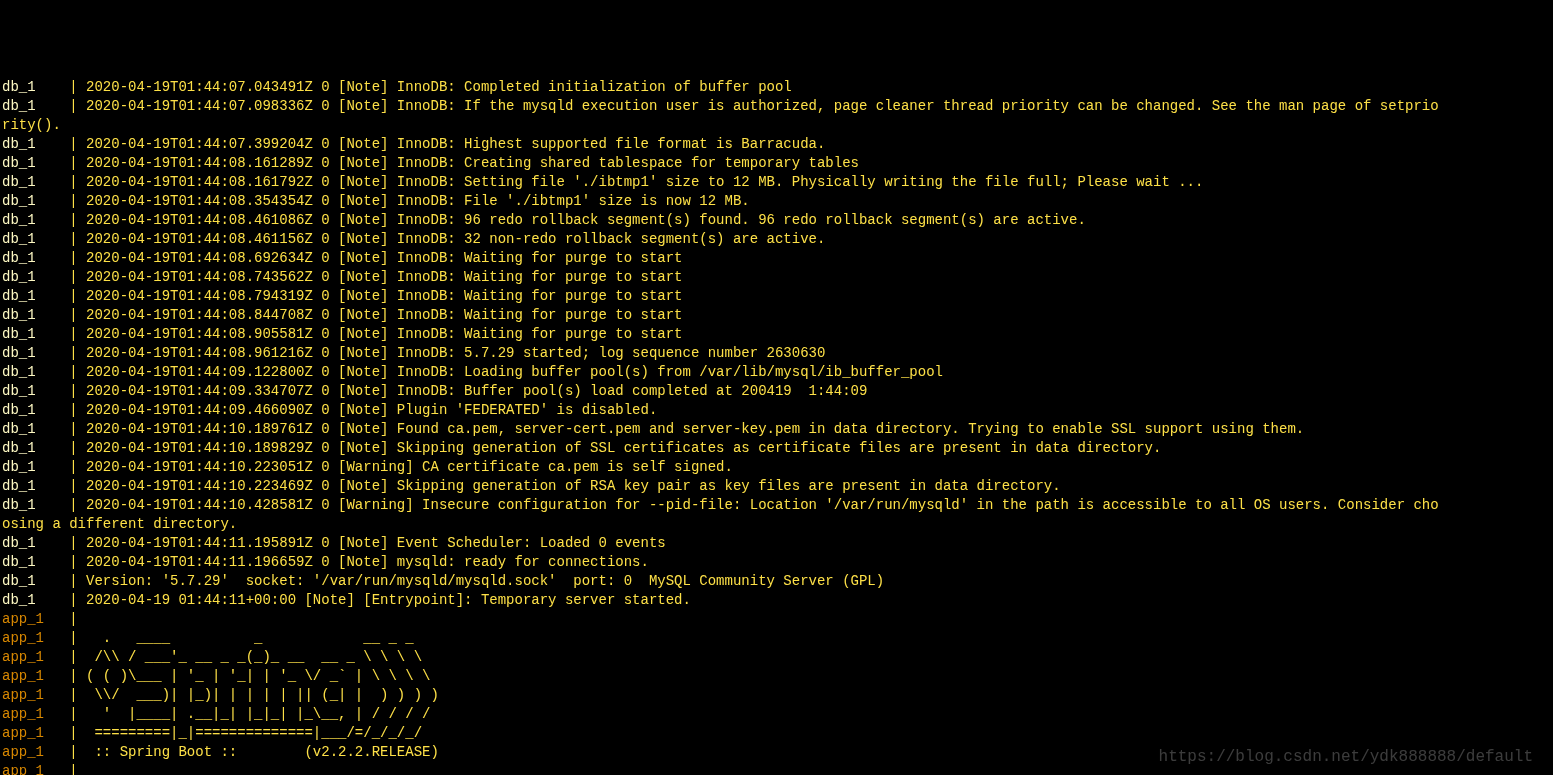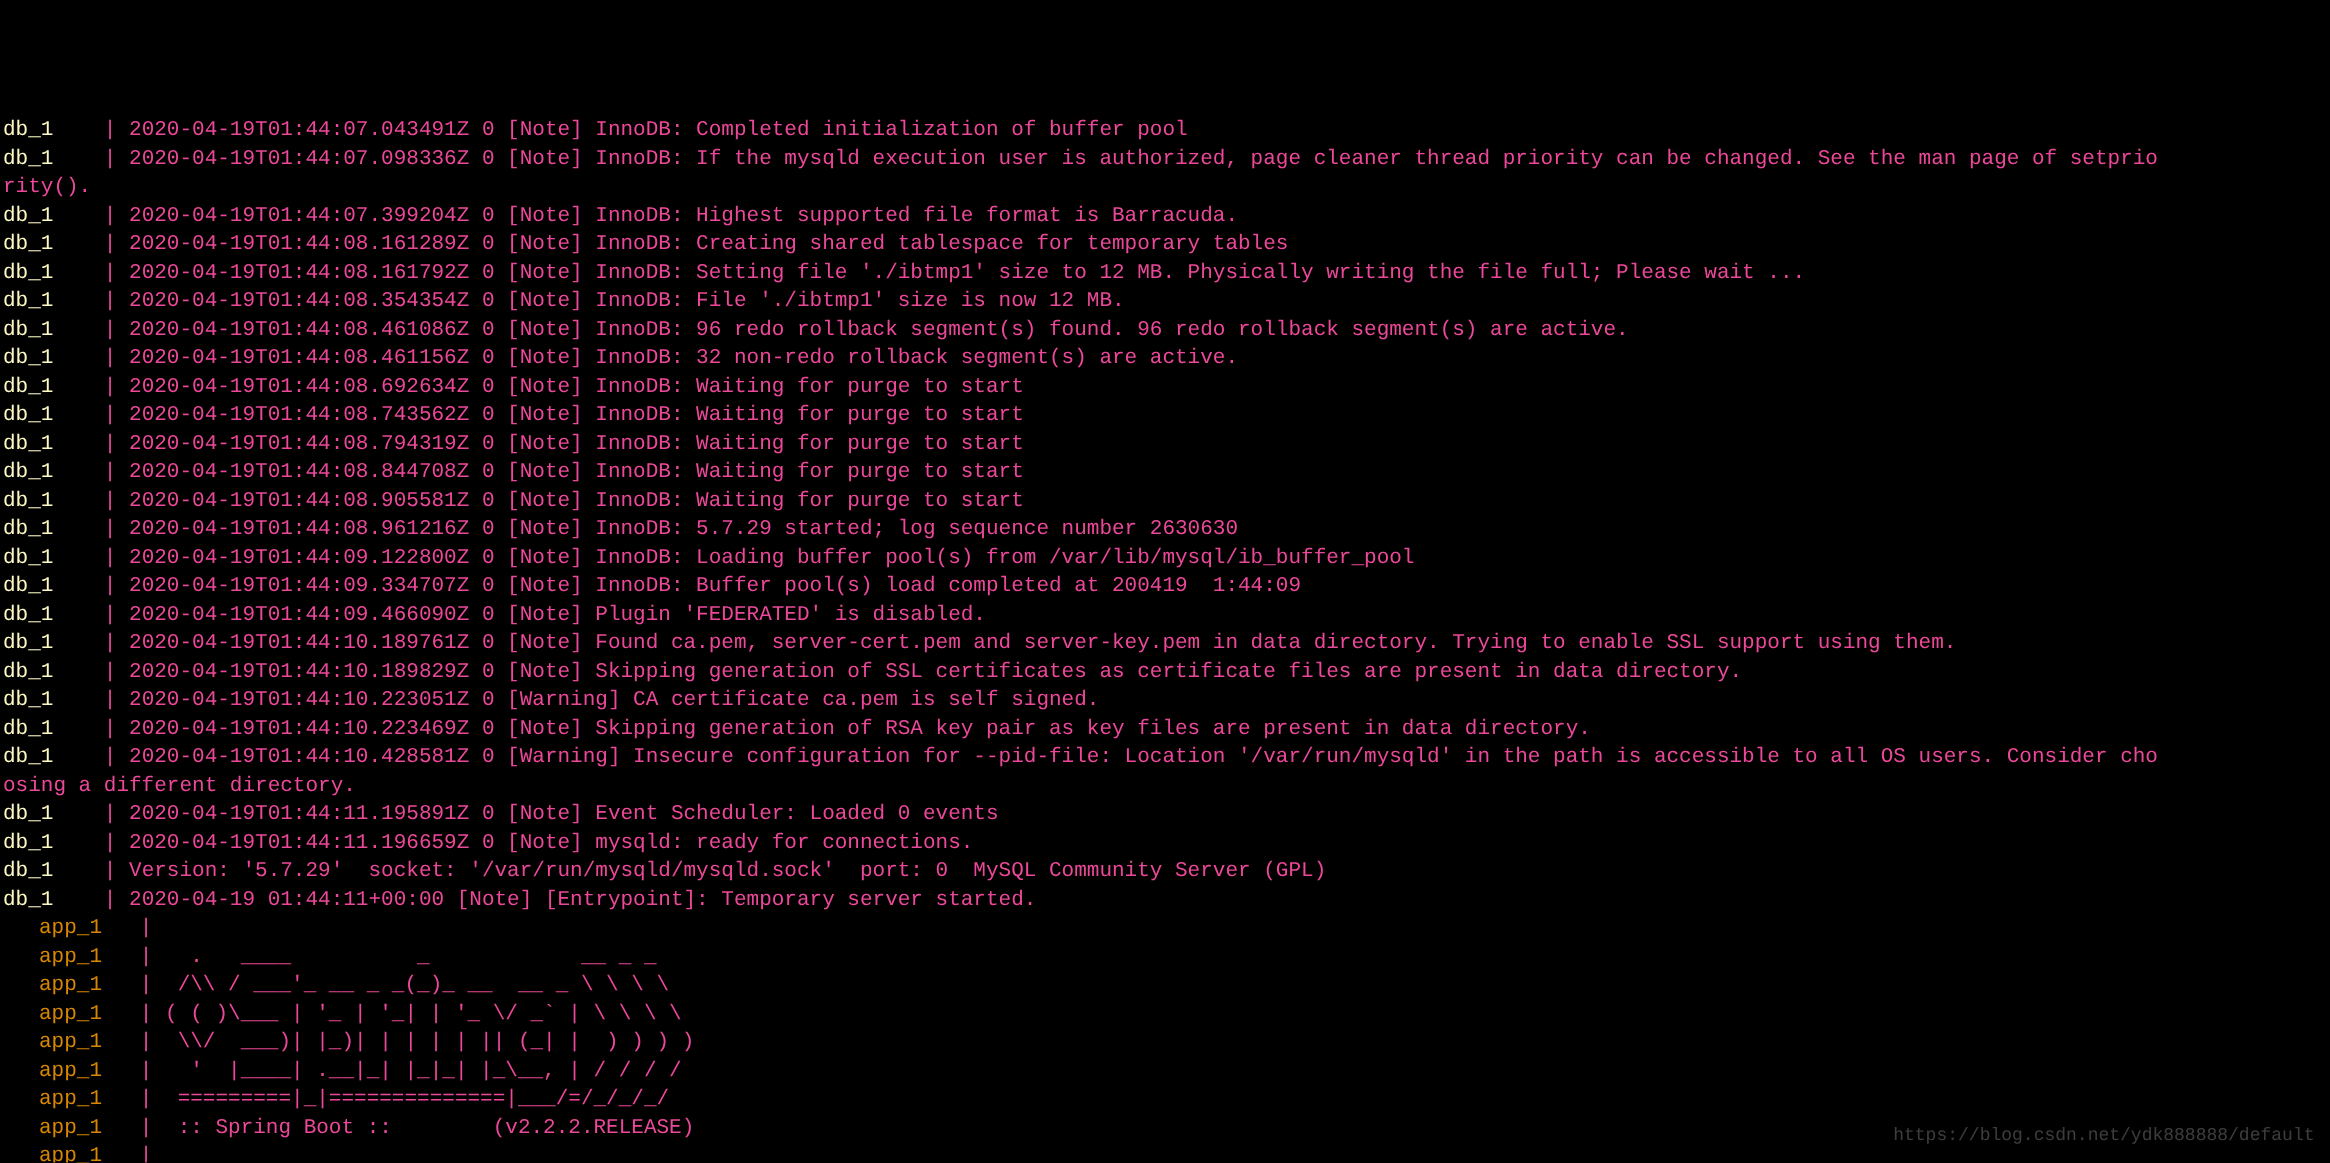--- a/index.html
+++ b/index.html
@@ -21,31 +21,30 @@
     }
     .line {
       display: block;
       white-space: pre;
     }
     .db-prefix {
       color: #fef9c3;
     }
     .app-prefix {
       color: #d78700;
-      margin-left: 24px;
     }
     .log-text {
-      color: #ec4899;
+      color: #fde047;
     }
     .watermark {
       position: absolute;
-      right: 10px;
+      right: 20px;
       bottom: 8px;
       color: rgba(200,200,200,0.3);
-      font-size: 12px;
+      font-size: 16px;
     }
   </style>
 </head>
 <body>
 
 
 
 <div id="terminal"><div class="line"><span class="db-prefix">db_1    </span><span class="log-text">| 2020-04-19T01:44:07.043491Z 0 [Note] InnoDB: Completed initialization of buffer pool</span></div><div class="line"><span class="db-prefix">db_1    </span><span class="log-text">| 2020-04-19T01:44:07.098336Z 0 [Note] InnoDB: If the mysqld execution user is authorized, page cleaner thread priority can be changed. See the man page of setprio</span></div><div class="line"><span class="log-text">rity().</span></div><div class="line"><span class="db-prefix">db_1    </span><span class="log-text">| 2020-04-19T01:44:07.399204Z 0 [Note] InnoDB: Highest supported file format is Barracuda.</span></div><div class="line"><span class="db-prefix">db_1    </span><span class="log-text">| 2020-04-19T01:44:08.161289Z 0 [Note] InnoDB: Creating shared tablespace for temporary tables</span></div><div class="line"><span class="db-prefix">db_1    </span><span class="log-text">| 2020-04-19T01:44:08.161792Z 0 [Note] InnoDB: Setting file './ibtmp1' size to 12 MB. Physically writing the file full; Please wait ...</span></div><div class="line"><span class="db-prefix">db_1    </span><span class="log-text">| 2020-04-19T01:44:08.354354Z 0 [Note] InnoDB: File './ibtmp1' size is now 12 MB.</span></div><div class="line"><span class="db-prefix">db_1    </span><span class="log-text">| 2020-04-19T01:44:08.461086Z 0 [Note] InnoDB: 96 redo rollback segment(s) found. 96 redo rollback segment(s) are active.</span></div><div class="line"><span class="db-prefix">db_1    </span><span class="log-text">| 2020-04-19T01:44:08.461156Z 0 [Note] InnoDB: 32 non-redo rollback segment(s) are active.</span></div><div class="line"><span class="db-prefix">db_1    </span><span class="log-text">| 2020-04-19T01:44:08.692634Z 0 [Note] InnoDB: Waiting for purge to start</span></div><div class="line"><span class="db-prefix">db_1    </span><span class="log-text">| 2020-04-19T01:44:08.743562Z 0 [Note] InnoDB: Waiting for purge to start</span></div><div class="line"><span class="db-prefix">db_1    </span><span class="log-text">| 2020-04-19T01:44:08.794319Z 0 [Note] InnoDB: Waiting for purge to start</span></div><div class="line"><span class="db-prefix">db_1    </span><span class="log-text">| 2020-04-19T01:44:08.844708Z 0 [Note] InnoDB: Waiting for purge to start</span></div><div class="line"><span class="db-prefix">db_1    </span><span class="log-text">| 2020-04-19T01:44:08.905581Z 0 [Note] InnoDB: Waiting for purge to start</span></div><div class="line"><span class="db-prefix">db_1    </span><span class="log-text">| 2020-04-19T01:44:08.961216Z 0 [Note] InnoDB: 5.7.29 started; log sequence number 2630630</span></div><div class="line"><span class="db-prefix">db_1    </span><span class="log-text">| 2020-04-19T01:44:09.122800Z 0 [Note] InnoDB: Loading buffer pool(s) from /var/lib/mysql/ib_buffer_pool</span></div><div class="line"><span class="db-prefix">db_1    </span><span class="log-text">| 2020-04-19T01:44:09.334707Z 0 [Note] InnoDB: Buffer pool(s) load completed at 200419  1:44:09</span></div><div class="line"><span class="db-prefix">db_1    </span><span class="log-text">| 2020-04-19T01:44:09.466090Z 0 [Note] Plugin 'FEDERATED' is disabled.</span></div><div class="line"><span class="db-prefix">db_1    </span><span class="log-text">| 2020-04-19T01:44:10.189761Z 0 [Note] Found ca.pem, server-cert.pem and server-key.pem in data directory. Trying to enable SSL support using them.</span></div><div class="line"><span class="db-prefix">db_1    </span><span class="log-text">| 2020-04-19T01:44:10.189829Z 0 [Note] Skipping generation of SSL certificates as certificate files are present in data directory.</span></div><div class="line"><span class="db-prefix">db_1    </span><span class="log-text">| 2020-04-19T01:44:10.223051Z 0 [Warning] CA certificate ca.pem is self signed.</span></div><div class="line"><span class="db-prefix">db_1    </span><span class="log-text">| 2020-04-19T01:44:10.223469Z 0 [Note] Skipping generation of RSA key pair as key files are present in data directory.</span></div><div class="line"><span class="db-prefix">db_1    </span><span class="log-text">| 2020-04-19T01:44:10.428581Z 0 [Warning] Insecure configuration for --pid-file: Location '/var/run/mysqld' in the path is accessible to all OS users. Consider cho</span></div><div class="line"><span class="log-text">osing a different directory.</span></div><div class="line"><span class="db-prefix">db_1    </span><span class="log-text">| 2020-04-19T01:44:11.195891Z 0 [Note] Event Scheduler: Loaded 0 events</span></div><div class="line"><span class="db-prefix">db_1    </span><span class="log-text">| 2020-04-19T01:44:11.196659Z 0 [Note] mysqld: ready for connections.</span></div><div class="line"><span class="db-prefix">db_1    </span><span class="log-text">| Version: '5.7.29'  socket: '/var/run/mysqld/mysqld.sock'  port: 0  MySQL Community Server (GPL)</span></div><div class="line"><span class="db-prefix">db_1    </span><span class="log-text">| 2020-04-19 01:44:11+00:00 [Note] [Entrypoint]: Temporary server started.</span></div><div class="line"><span class="app-prefix">app_1   </span><span class="log-text">| </span></div><div class="line"><span class="app-prefix">app_1   </span><span class="log-text">|   .   ____          _            __ _ _</span></div><div class="line"><span class="app-prefix">app_1   </span><span class="log-text">|  /\\ / ___'_ __ _ _(_)_ __  __ _ \ \ \ \</span></div><div class="line"><span class="app-prefix">app_1   </span><span class="log-text">| ( ( )\___ | '_ | '_| | '_ \/ _` | \ \ \ \</span></div><div class="line"><span class="app-prefix">app_1   </span><span class="log-text">|  \\/  ___)| |_)| | | | | || (_| |  ) ) ) )</span></div><div class="line"><span class="app-prefix">app_1   </span><span class="log-text">|   '  |____| .__|_| |_|_| |_\__, | / / / /</span></div><div class="line"><span class="app-prefix">app_1   </span><span class="log-text">|  =========|_|==============|___/=/_/_/_/</span></div><div class="line"><span class="app-prefix">app_1   </span><span class="log-text">|  :: Spring Boot ::        (v2.2.2.RELEASE)</span></div><div class="line"><span class="app-prefix">app_1   </span><span class="log-text">| </span></div></div>
 
 <div class="watermark">https://blog.csdn.net/ydk888888/default</div>

